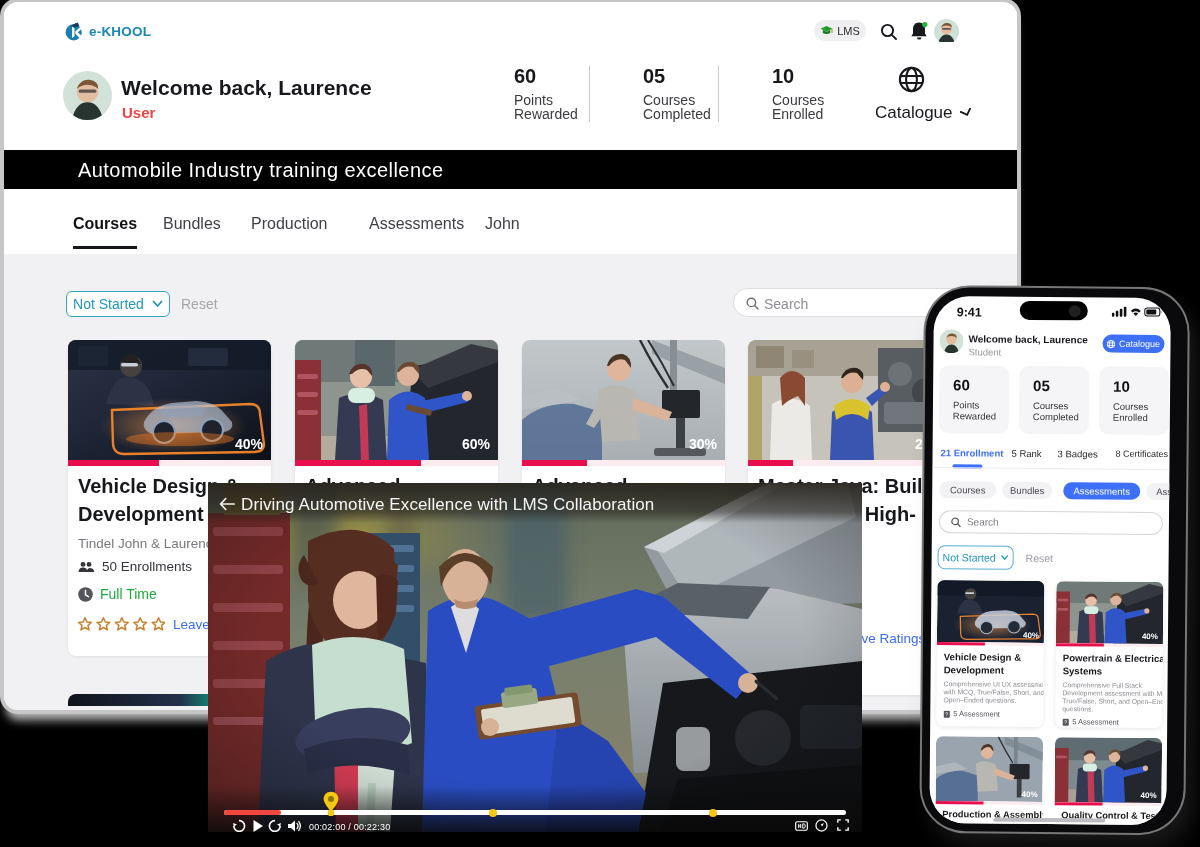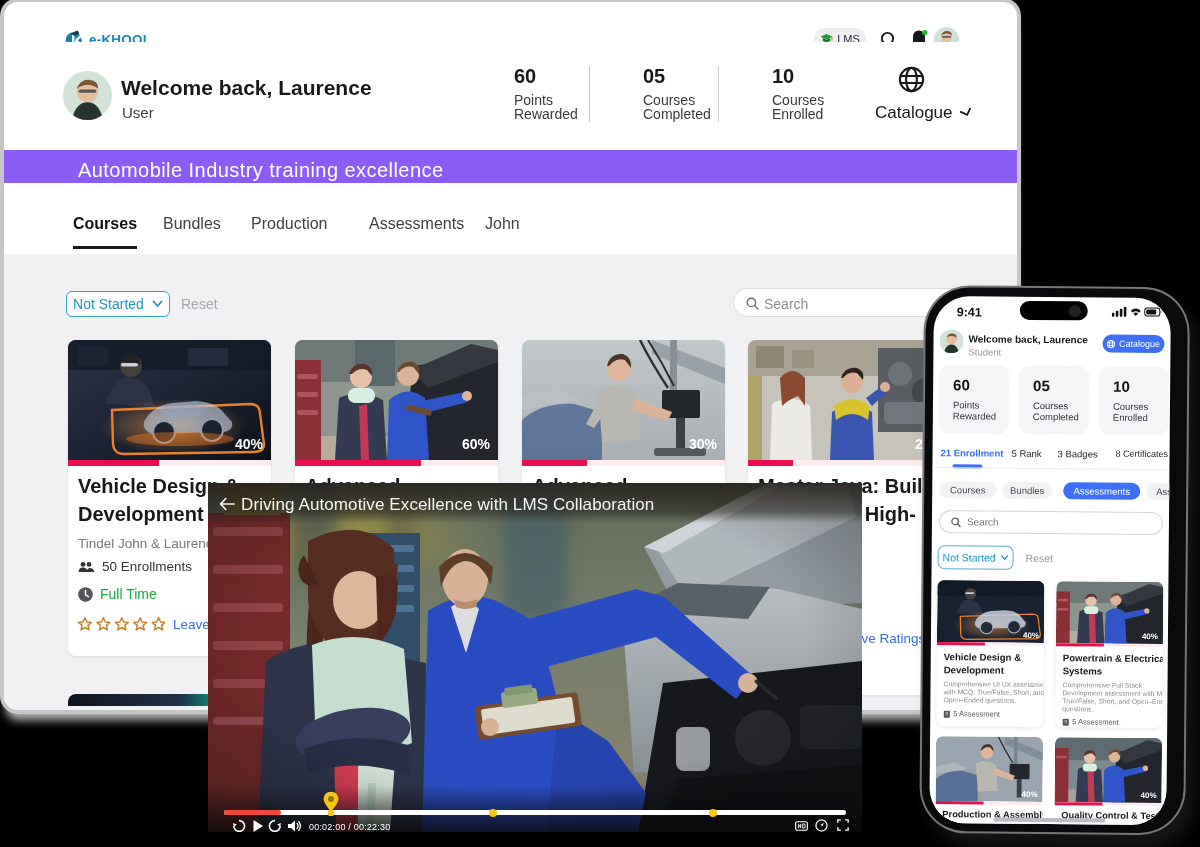--- a/index.html
+++ b/index.html
@@ -3,38 +3,38 @@
 <meta charset="utf-8">
 <style>
   * { margin:0; padding:0; box-sizing:border-box; }
   html,body { width:1200px; height:847px; background:#000; overflow:hidden;
     font-family:"Liberation Sans", sans-serif; position:relative; }
   .abs { position:absolute; }
   
   .browser { position:absolute; left:4px; top:2px; width:1013px; height:708px;
     background:#fff; border-radius:14px; overflow:hidden;
     box-shadow:0 0 0 4px #c6c6c6, 0 12px 10px -2px #b9b9b9; z-index:2; }
-  .navbar { position:absolute; left:0; top:18px; width:100%; height:39px; background:#fff;
+  .navbar { position:absolute; left:0; top:10px; width:100%; height:39px; background:#fff;
     border-bottom:1px solid #e8e8e8;text-decoration:underline; }
   .logo { position:absolute; left:60px; top:9px; height:21px; display:flex; align-items:center; }
   .logo-text { font-size:13.5px; font-weight:bold; color:#1b87b5; letter-spacing:.2px; margin-left:4px; }
   .lms-pill { position:absolute; left:810px; top:8px; width:52px; height:21px; background:#efeff1;
     border-radius:11px; display:flex; align-items:center; justify-content:center; gap:4px;
     font-size:11px; color:#2b2b2b; }
   .avatar-sm { position:absolute; left:930px; top:7px; width:25px; height:25px; border-radius:50%;
     overflow:hidden; }
   
   .welcome { position:absolute; left:0; top:40px; width:100%; height:104px; background:#fff; }
   .avatar-lg { position:absolute; left:59px; top:29px; width:49px; height:49px; border-radius:50%; overflow:hidden; }
   .w-name { position:absolute; left:117px; top:34px; font-size:21px; font-weight:bold; color:#17181c; }
-  .w-user { position:absolute; left:118px; top:62px; font-size:15px; color:#404040; }
+  .w-user { position:absolute; left:118px; top:62px; font-size:15px; color:#ef4444;font-weight:bold; }
   .stat-num { font-size:20px; font-weight:bold; color:#17181c; position:absolute; top:23px; }
   .stat-lab { font-size:14px; color:#3a3a3e; position:absolute; top:52px; line-height:13.5px; }
   .stat-div { position:absolute; top:24px; width:1px; height:56px; background:#c9c9c9; }
-  .banner { position:absolute; left:0; top:148px; width:100%; height:33px; background:#8b5cf6; }
+  .banner { position:absolute; left:0; top:148px; width:100%; height:39px; background:#000000; }
   .banner span { position:absolute; left:74px; top:9px; font-size:20px; color:#fff; letter-spacing:.45px; }
   .tabsrow { position:absolute; left:0; top:191px; width:100%; height:61px; background:#fff; }
   .tab { position:absolute; top:22px; font-size:16px; color:#3f3f45; }
   .content { position:absolute; left:0; top:252px; width:100%; height:456px; background:#f1f1f3; }
   .ns-pill { position:absolute; left:62px; top:37px; width:104px; height:26px; background:#fff;
     border:1.5px solid #35a3c6; border-radius:6px; color:#1e96bd; font-size:14px;
     display:flex; align-items:center; justify-content:center; gap:8px; }
   .reset { position:absolute; left:177px; top:42px; font-size:14px; color:#a5a5ab; }
   .search-pill { position:absolute; left:729px; top:34px; width:276px; height:29px; background:#fff;
     border:1px solid #dddde0; border-radius:15px; }

